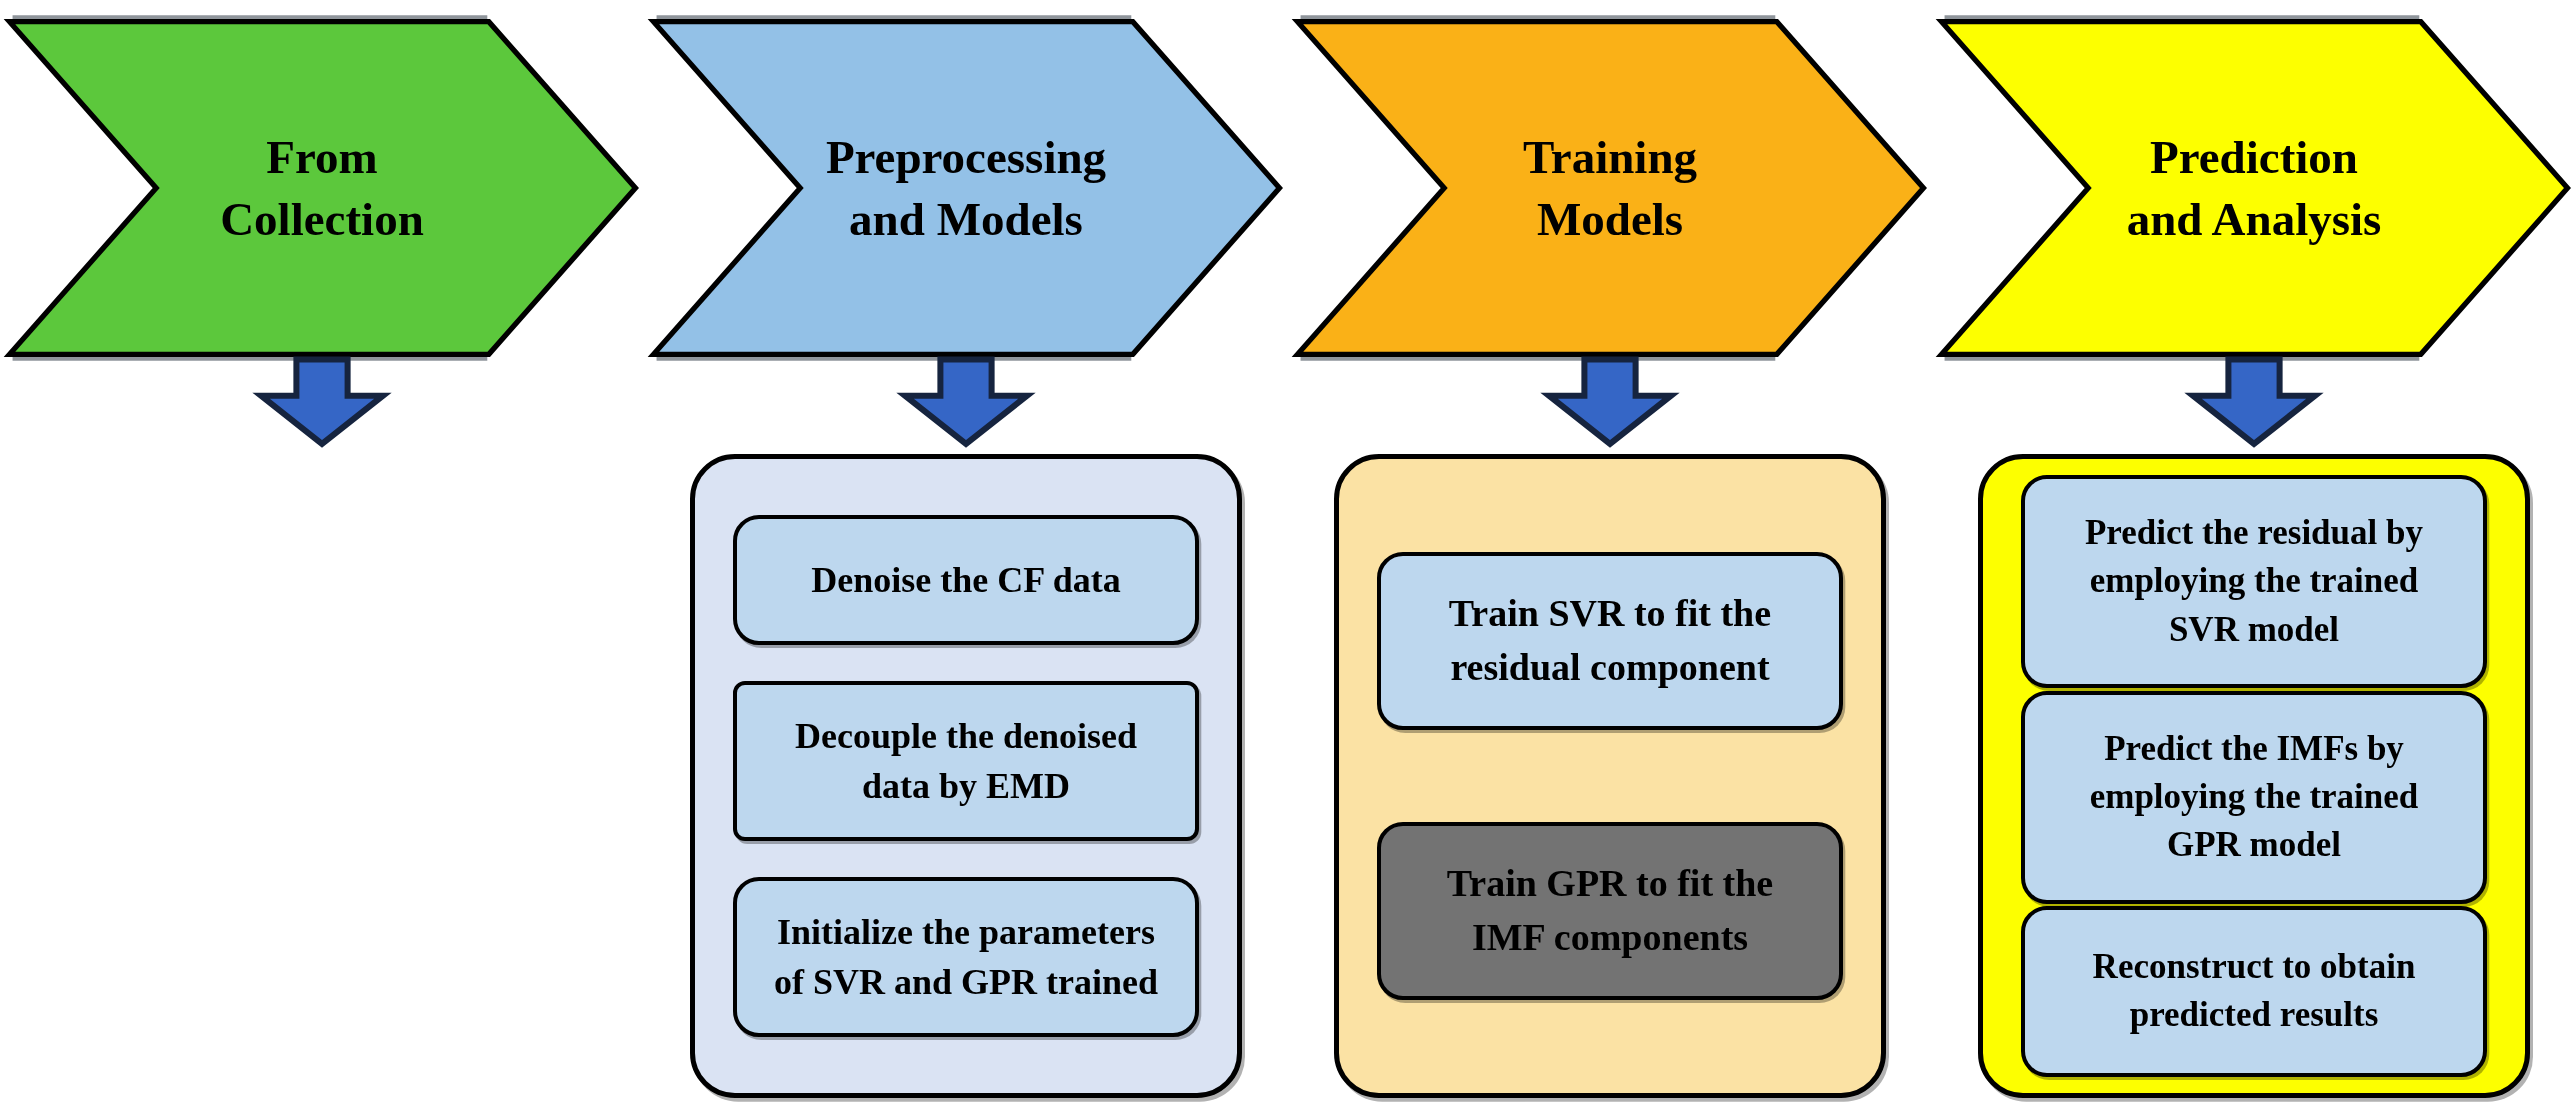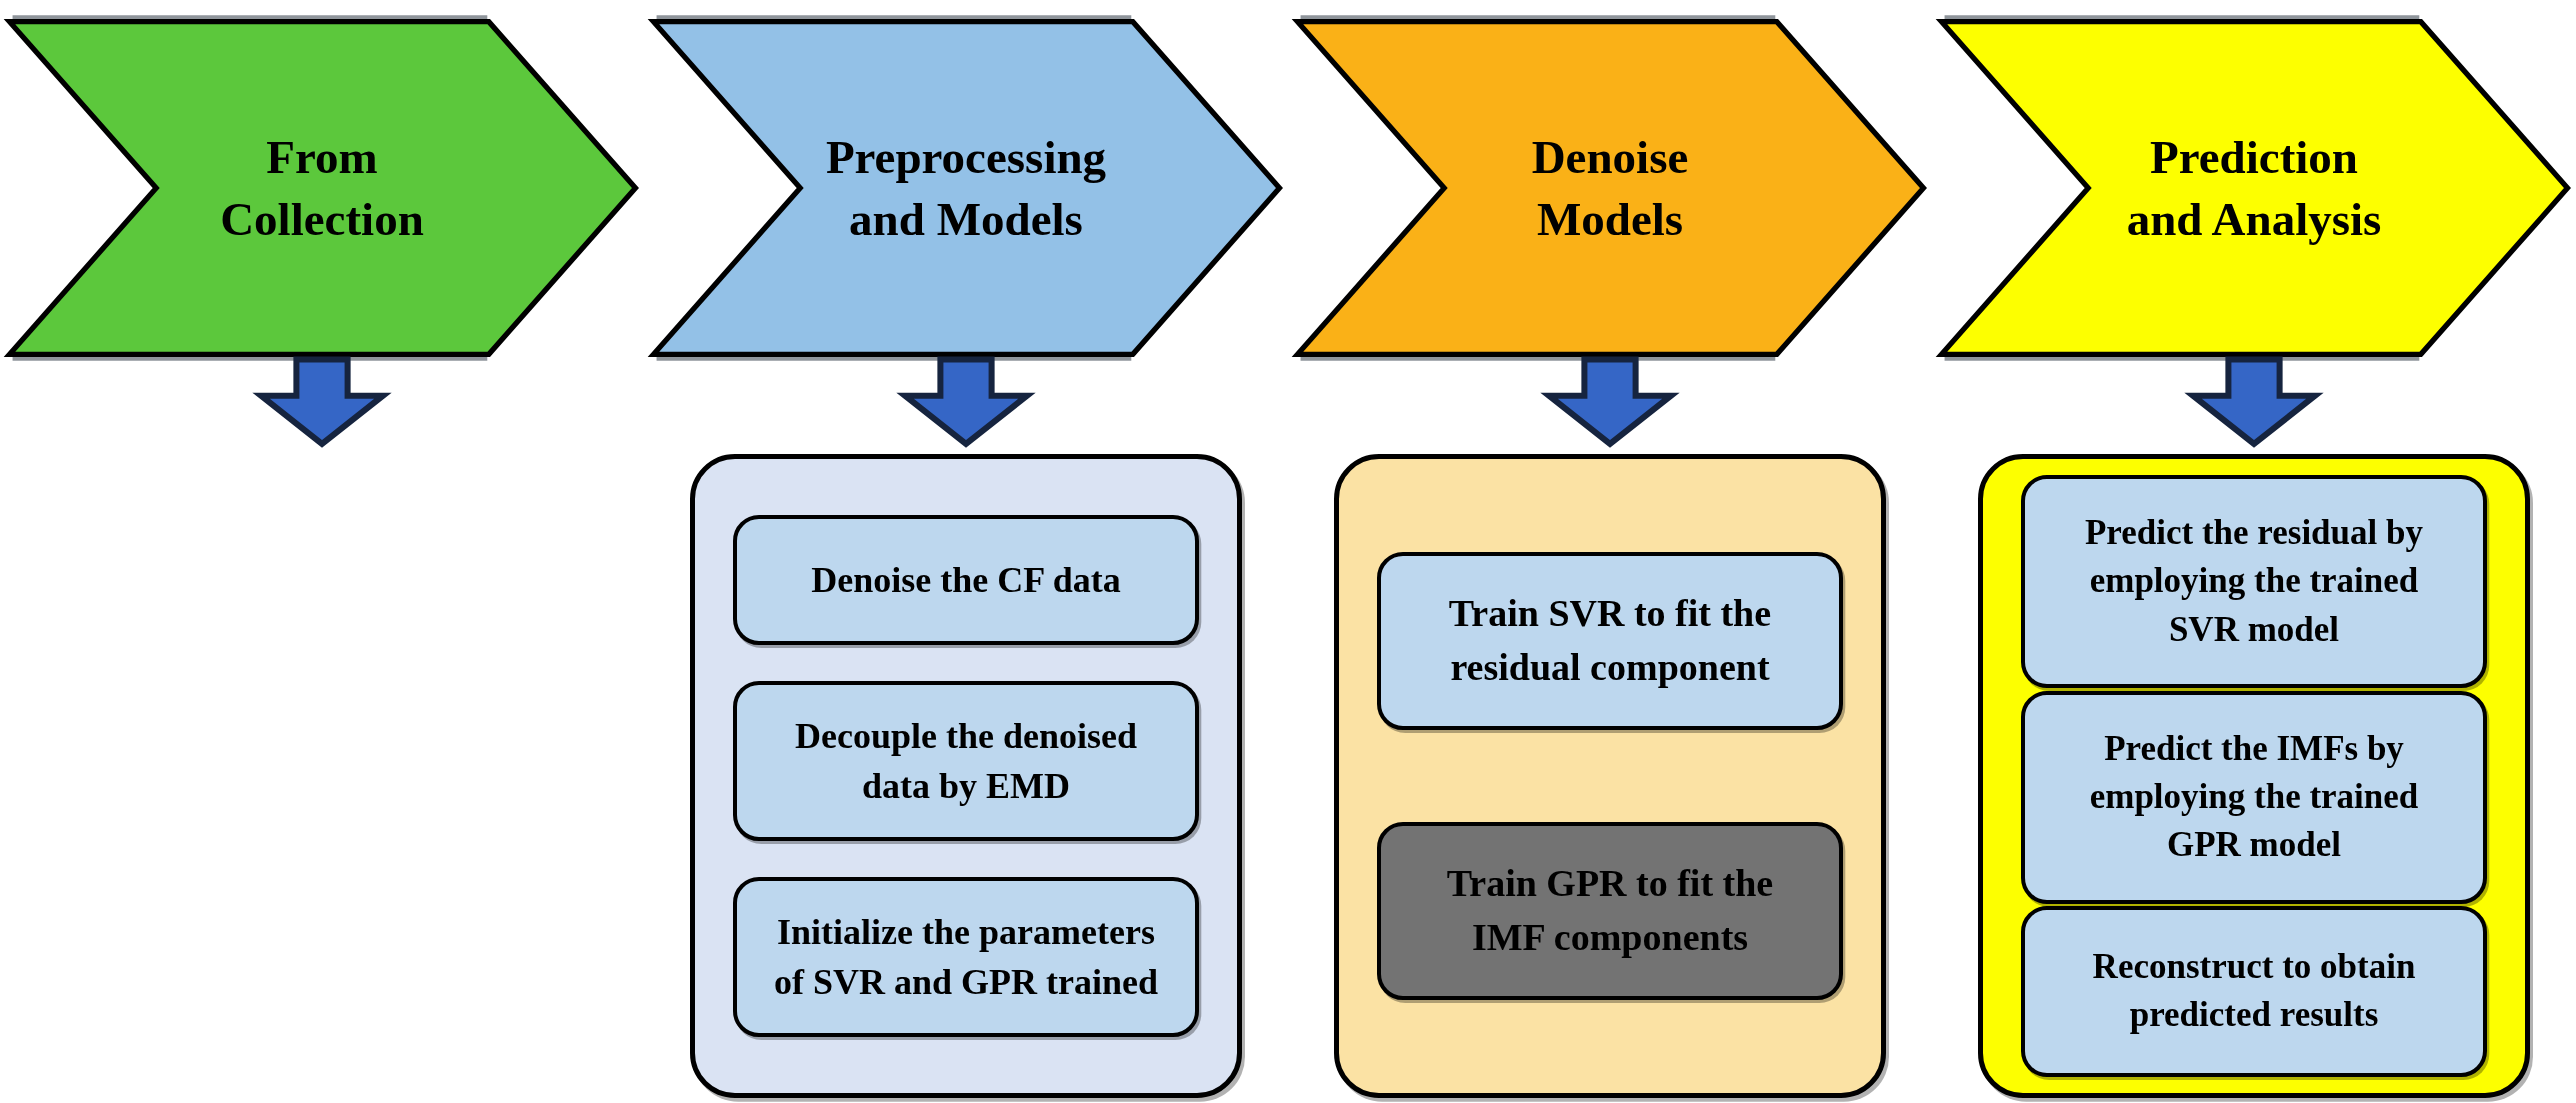--- a/index.html
+++ b/index.html
@@ -86,38 +86,38 @@
     <svg class="down-arrow" viewBox="0 0 170 122">
       <g stroke="#16243F">
         <polygon points="51,6 119,6 119,54 166,54 85,118 4,54 51,54" stroke-width="8" fill="#3566C6"></polygon>
       </g>
     </svg>
 
     <div class="container-box" style="background-color: rgb(218, 227, 243);">
       <div class="step-item" style="background-color: rgb(189, 215, 238);">
         <span>Denoise the CF data</span>
       </div>
-      <div class="step-item" style="background-color: rgb(189, 215, 238);">
+      <div class="step-item" style="background-color: rgb(189, 215, 238); border-radius: 12px;">
         <span>Decouple the denoised
 data by EMD</span>
       </div>
       <div class="step-item" style="background-color: rgb(189, 215, 238);">
         <span>Initialize the parameters
 of SVR and GPR trained</span>
       </div>
     </div>
   </div>
 
   <div class="column col-3" style="left:1288px">
     <svg class="chevron" viewBox="0 0 840 460">
       <line x1="10" y1="4" x2="638" y2="4" stroke="#8f959b" stroke-width="5"></line>
       <line x1="10" y1="456" x2="638" y2="456" stroke="#8f959b" stroke-width="5"></line>
       <polygon points="6,10 640,10 834,230 640,450 6,450 200,230" stroke="#000" stroke-width="7" fill="#FAB117"></polygon>
     </svg>
-    <div class="chevron-label">Denoise
+    <div class="chevron-label">Training
 Models</div>
 
     <svg class="down-arrow" viewBox="0 0 170 122">
       <g stroke="#16243F">
         <polygon points="51,6 119,6 119,54 166,54 85,118 4,54 51,54" stroke-width="8" fill="#3566C6"></polygon>
       </g>
     </svg>
 
     <div class="container-box" style="background-color: rgb(251, 226, 164);">
       <div class="step-item" style="background-color: rgb(189, 215, 238);">

